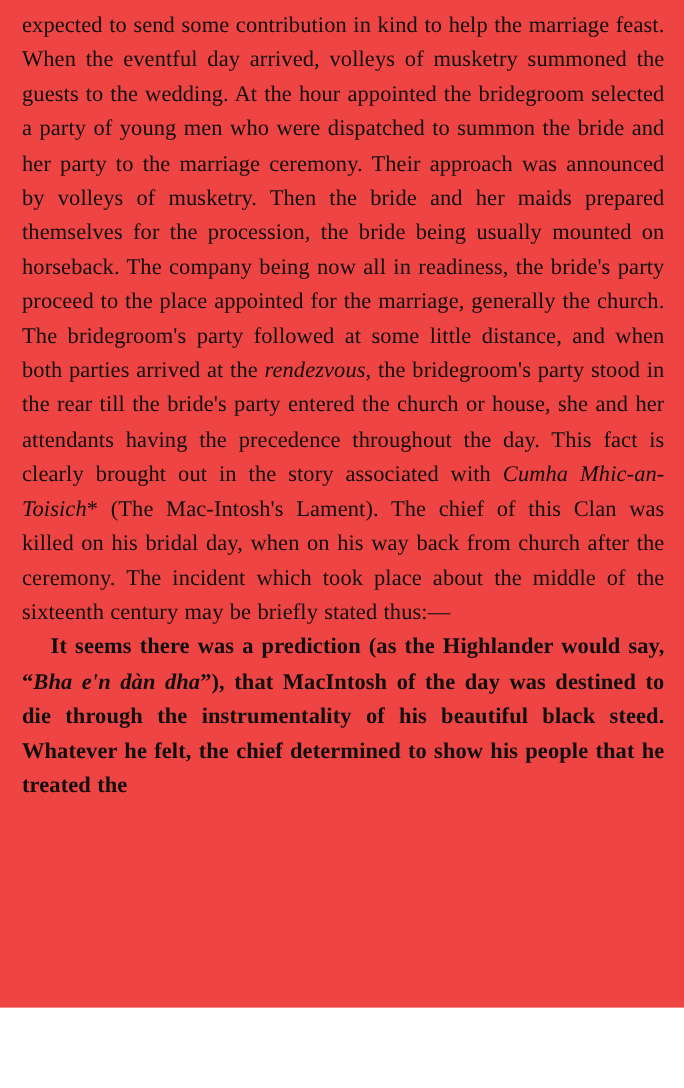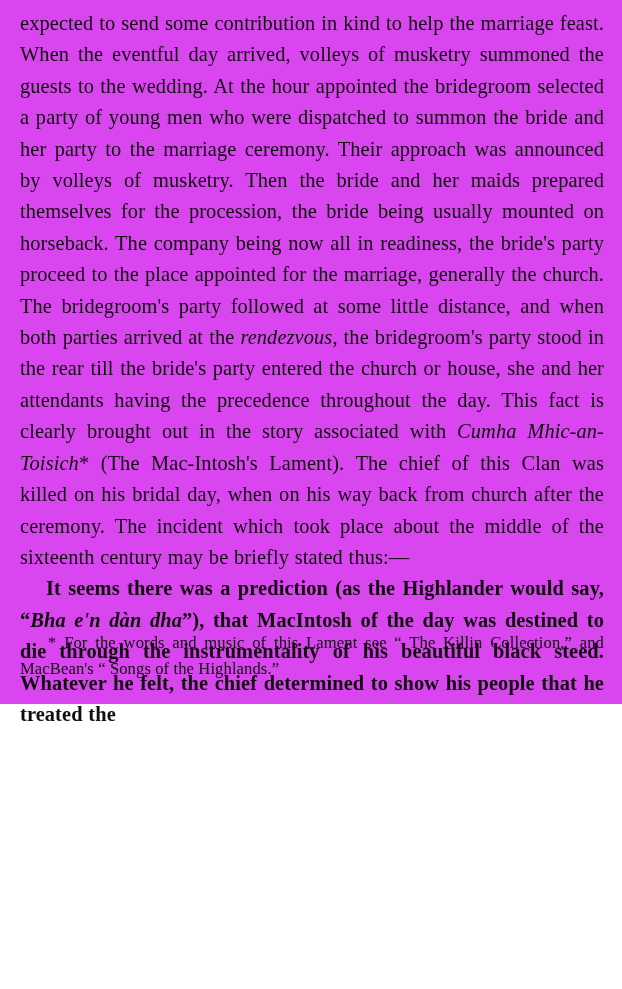--- a/index.html
+++ b/index.html
@@ -10,24 +10,24 @@
   body {
     width: 622px;
     height: 989px;
     overflow: hidden;
     font-family: "Liberation Serif", serif;
     color: #100f0d;
   }
   .page {
     position: relative;
     width: 622px;
-    height: 704px;
+    height: 916px;
     box-sizing: border-box;
     padding: 8px 18px 0 20px;
-    background: #d946ef;
+    background: #ef4444;
   }
   .body-text {
     font-size: 20.4px;
     line-height: 31.4px;
     text-align: justify;
     text-justify: inter-word;
     letter-spacing: 0.1px;
     word-spacing: 0.5px;
   }
   .body-text p {
@@ -63,18 +63,14 @@
 <div class="page">
 
   <div class="body-text">
 
     <p class="para"><span>expected to send some contribution in kind to help the marriage feast.  When the eventful day arrived, volleys of musketry summoned the guests to the wedding.  At the hour appointed the bridegroom selected a party of young men who were dispatched to summon the bride and her party to the marriage ceremony.  Their approach was announced by volleys of musketry.  Then the bride and her maids prepared themselves for the procession, the bride being usually mounted on horseback.  The company being now all in readiness, the bride's party proceed to the place appointed for the marriage, generally the church.  The bridegroom's party followed at some little distance, and when both parties arrived at the </span><span class="ital">rendezvous</span><span>, the bridegroom's party stood in the rear till the bride's party entered the church or house, she and her attendants having the precedence throughout the day.  This fact is clearly brought out in the story associated with </span><span class="ital">Cumha Mhic-an-Toisich</span><span>* (The Mac-Intosh's Lament).  The chief of this Clan was killed on his bridal day, when on his way back from church after the ceremony.  The incident which took place about the middle of the sixteenth century may be briefly stated thus:—</span></p>
 
     <p class="para indent"><span>It seems there was a prediction (as the Highlander would say, “</span><span class="ital">Bha e'n dàn dha</span><span>”), that MacIntosh of the day was destined to die through the instrumentality of his beautiful black steed.  Whatever he felt, the chief determined to show his people that he treated the</span></p>
 
   </div>
 
-  <div class="footnote">
-
-    <p class="fn-first">* For the words and music of this Lament see “ The Killin Collection,” and MacBean's “ Songs of the Highlands.”</p>
-  </div>
 
 </div>
 
 </body></html>

